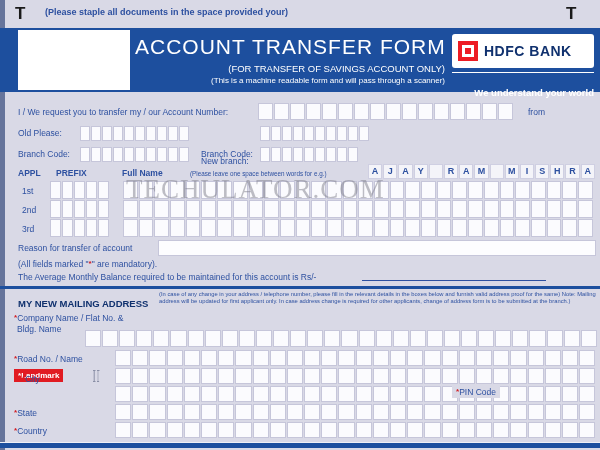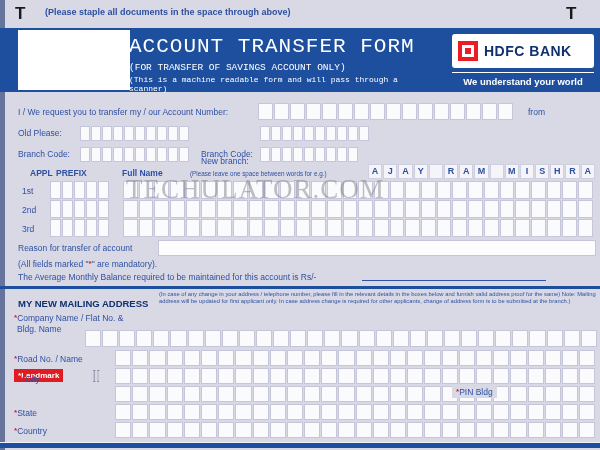--- a/index.html
+++ b/index.html
@@ -16,32 +16,32 @@
   
   .corner-t { font-weight:bold; font-size:17px; color:#1a1a1a; }
   .staple-note { font-size:9px; font-weight:bold; color:#2d50a0; }
 
   
   .left-strip { left:0; top:0; width:5px; height:450px; background:#66749b; }
 
   
   .header-band { left:0; top:28px; width:600px; height:64px; background:#1d4f9e; }
   .staple-box { left:18px; top:2px; width:112px; height:60px; background:#ffffff; }
-  .title-block { left:129px; top:7px; width:310px; text-align:left; color:#fff;font-family:Liberation Mono, monospace; }
+  .title-block { left:135px; top:7px; width:310px; text-align:right; color:#fff; }
   .form-title { font-size:21px; letter-spacing:1px; font-weight:normal; white-space:nowrap; }
   .form-sub1 { font-size:9.5px; margin-top:4px; }
   .form-sub2 { font-size:8px; margin-top:2px; }
   .logo-area { left:452px; top:6px; width:142px; }
   .logo-box { background:#fff; border-radius:3px; height:34px; display:flex; align-items:center; padding:0 6px; }
   .logo-mark { width:20px; height:20px; background:#ed1c24; position:relative; margin-right:6px; flex:0 0 auto; }
   .logo-mark .in-w { position:absolute; left:4px; top:4px; width:12px; height:12px; background:#fff; }
   .logo-mark .in-r { position:absolute; left:7px; top:7px; width:6px; height:6px; background:#ed1c24; }
   .logo-text { color:#10316e; font-weight:bold; font-size:14px; letter-spacing:0.5px; white-space:nowrap; }
   .logo-rule { border-top:1px solid #fff; margin-top:4px; }
-  .logo-tagline { color:#fff; font-size:9.5px; font-weight:bold; margin-top:3px; text-align:center; }
+  .logo-tagline { color:#fff; font-size:9.5px; font-weight:bold; margin-top:14px; text-align:right; }
 
   
   .ft { font-size:8.5px; color:#2d50a0; white-space:nowrap; }
   .ft-b { font-weight:bold; }
 
   
   .grid { display:flex; }
   .cb { display:inline-block; background:#fbfbfe; border:1px solid #c6c6da; margin-right:1px; }
   .g-account .cb { width:15px; height:17px; }
   .g-branch .cb { width:10px; height:15px; }
@@ -73,21 +73,21 @@
     font-family:"Liberation Serif", serif; font-size:27px; letter-spacing:1px;
     color:rgba(125,125,138,0.5); white-space:nowrap;
   }
 </style>
 </head>
 <body>
 
 <div class="abs left-strip"></div>
 
 <div class="abs corner-t" style="left:15px; top:4px;">T</div>
-<div class="abs staple-note" style="left:45px; top:7px;">(Please staple all documents in the space through above)</div>
+<div class="abs staple-note" style="left:45px; top:7px;">(Please staple all documents in the space provided your)</div>
 <div class="abs corner-t" style="left:566px; top:4px;">T</div>
 
 <div class="abs header-band">
   <div class="abs staple-box"></div>
   <div class="abs title-block">
     <div class="form-title">ACCOUNT TRANSFER FORM</div>
     <div class="form-sub1">(FOR TRANSFER OF SAVINGS ACCOUNT ONLY)</div>
     <div class="form-sub2">(This is a machine readable form and will pass through a scanner)</div>
   </div>
   <div class="abs logo-area">
@@ -170,21 +170,21 @@
     <span class="cb"></span>
     <span class="cb"></span>
     <span class="cb"></span>
     <span class="cb"></span>
     <span class="cb"></span>
     <span class="cb"></span>
     <span class="cb"></span>
     <span class="cb"></span>
   </div>
 
-<div class="abs ft ft-b" style="left:30px; top:168px;">APPL</div>
+<div class="abs ft ft-b" style="left:18px; top:168px;">APPL</div>
 <div class="abs ft ft-b" style="left:56px; top:168px;">PREFIX</div>
 <div class="abs ft ft-b" style="left:122px; top:168px;">Full Name</div>
 <div class="abs hint" style="left:190px; top:170px;">(Please leave one space between words for e.g.)</div>
 <div class="abs grid g-example" style="left:368px; top:164px;">
     <span class="cb">A</span>
     <span class="cb">J</span>
     <span class="cb">A</span>
     <span class="cb">Y</span>
     <span class="cb"></span>
     <span class="cb">R</span>
@@ -460,21 +460,21 @@
     <span class="cb"></span>
     <span class="cb"></span>
     <span class="cb"></span>
     <span class="cb"></span>
     <span class="cb"></span>
     <span class="cb"></span>
     <span class="cb"></span>
     <span class="cb"></span>
     <span class="cb"></span>
   </div>
-<div class="abs pin-overlay" style="left:452px; top:386px;"><span class="req">*</span><span>PIN Bldg</span></div>
+<div class="abs pin-overlay" style="left:452px; top:386px;"><span class="req">*</span><span>PIN Code</span></div>
 
 <div class="abs ft" style="left:14px; top:408px;"><span class="req">*</span><span>State</span></div>
 <div class="abs grid g-address" style="left:115px; top:404px;">
     <span class="cb"></span>
     <span class="cb"></span>
     <span class="cb"></span>
     <span class="cb"></span>
     <span class="cb"></span>
     <span class="cb"></span>
     <span class="cb"></span>

